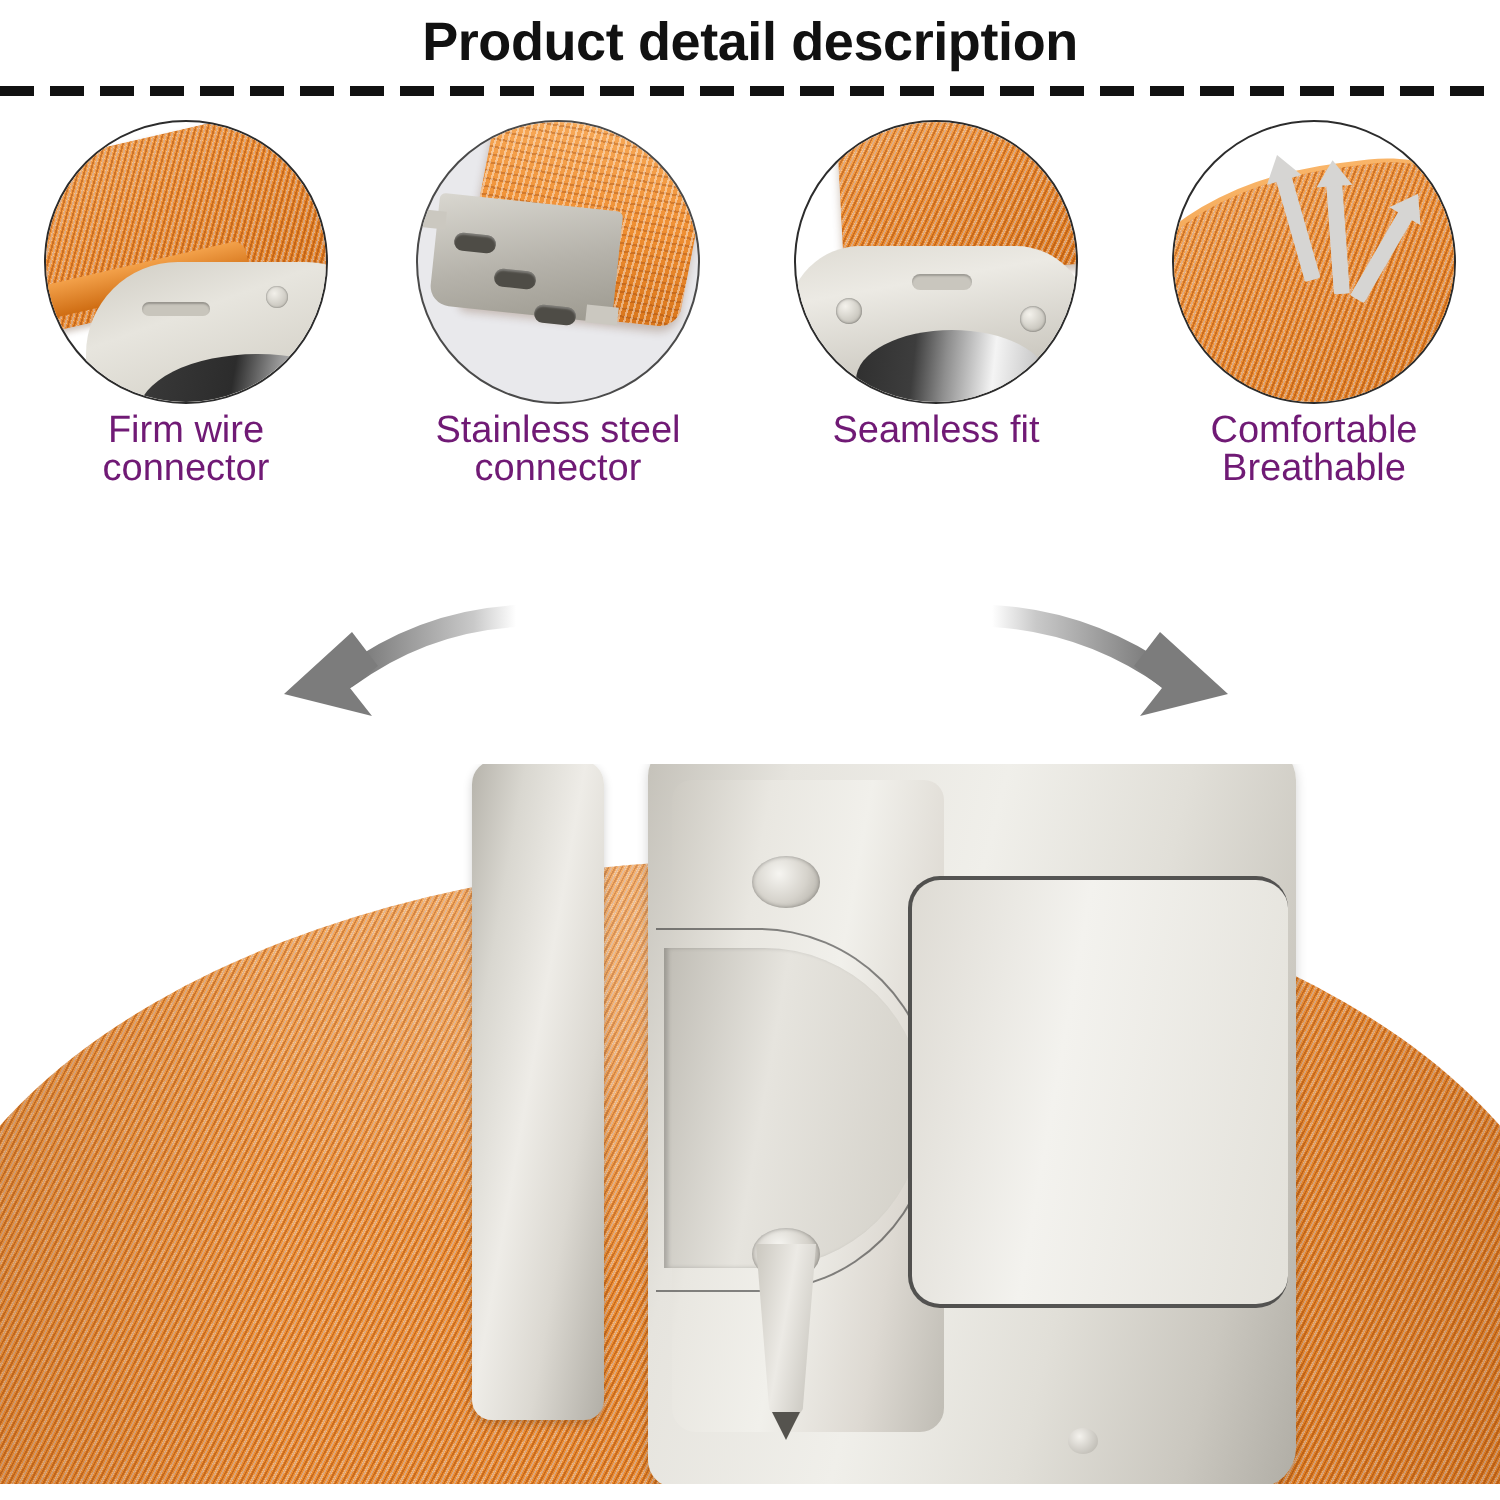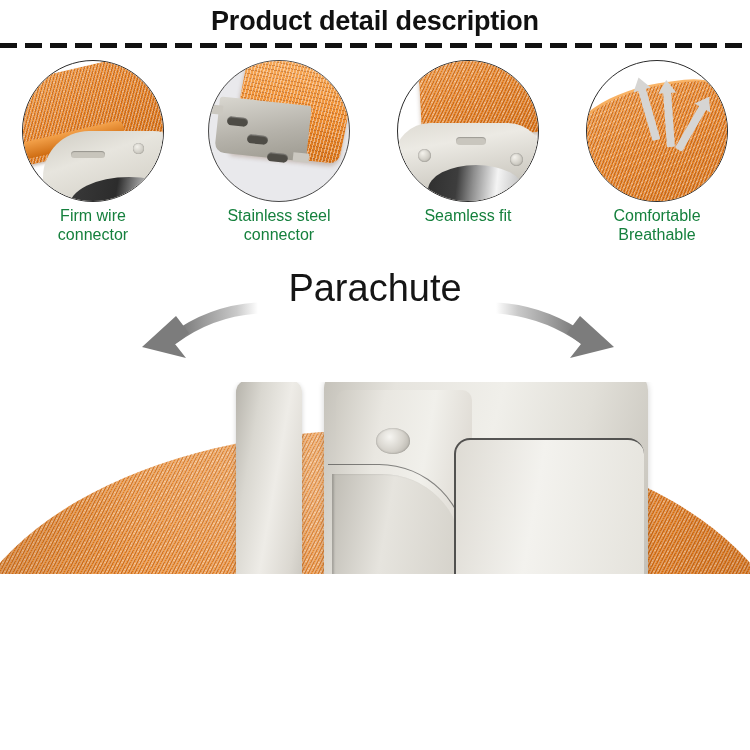--- a/index.html
+++ b/index.html
@@ -1,39 +1,39 @@
 <!DOCTYPE html>
 <html><head>
 <meta charset="utf-8">
 <style>
   html,body{margin:0;padding:0;background:#fff;}
   body{width:750px;height:750px;overflow:hidden;
        font-family:"Liberation Sans","DejaVu Sans",sans-serif;color:#111;}
-  #page{position:relative;width:750px;height:574px;background:#fff;overflow:hidden;}
+  #page{position:relative;width:750px;height:750px;background:#fff;overflow:hidden;}
 
   
   .page-title{position:absolute;left:0;top:5px;width:750px;text-align:center;
       font-size:27px;font-weight:700;letter-spacing:-0.2px;color:#111;line-height:32px;}
   .divider{position:absolute;left:0;top:43px;width:750px;height:5px;
       background-image:repeating-linear-gradient(to right,#111 0px,#111 17px,
       rgba(0,0,0,0) 17px,rgba(0,0,0,0) 25px);}
 
   
   .features{position:absolute;left:0;top:58px;width:750px;height:190px;}
   .feature{position:absolute;top:0;width:186px;}
   .feature.f0{left:0px;} .feature.f1{left:186px;}
   .feature.f2{left:375px;} .feature.f3{left:564px;}
 
   .circle{position:relative;width:140px;height:140px;border-radius:50%;
       margin:2px auto 0 auto;border:1.6px solid #2c2c2c;overflow:hidden;
       background:#ffffff;}
   .circle.gray-bg{background:#e9e9ec;border-color:#4a4a4a;}
 
   .f-label{position:absolute;left:0;top:148px;width:186px;text-align:center;
-      font-size:16px;line-height:19px;color:#15803d;}
+      font-size:19px;line-height:19px;color:#701a75;}
 
   
   .orange-weave{
       background-color:#ef9035;
       background-image:
         repeating-linear-gradient(118deg, rgba(255,255,255,.40) 0px, rgba(255,255,255,.40) 1px,
            rgba(0,0,0,0) 1px, rgba(0,0,0,0) 3.0px),
         repeating-linear-gradient(118deg, rgba(150,62,8,.42) 1.6px, rgba(150,62,8,.42) 2.4px,
            rgba(0,0,0,0) 2.4px, rgba(0,0,0,0) 3.1px),
         linear-gradient(160deg,#f7a653 0%,#ef9035 42%,#dd7a1e 100%);
@@ -238,21 +238,20 @@
       </div>
       <div class="f-label">
         <span>Comfortable</span><br>
         <span>Breathable</span>
       </div>
     </div>
 
   </div>
 
   <div class="buckle-title">
-    <span>Parachute</span>
   </div>
 
   <svg class="arrow-svg arrow-left" width="120" height="72" viewBox="0 0 120 72">
     <defs>
       <linearGradient id="gL" x1="1" y1="0" x2="0" y2="0">
         <stop offset="0" stop-color="#ffffff"></stop>
         <stop offset="0.25" stop-color="#c9c9c9"></stop>
         <stop offset="1" stop-color="#6f6f6f"></stop>
       </linearGradient>
     </defs>

